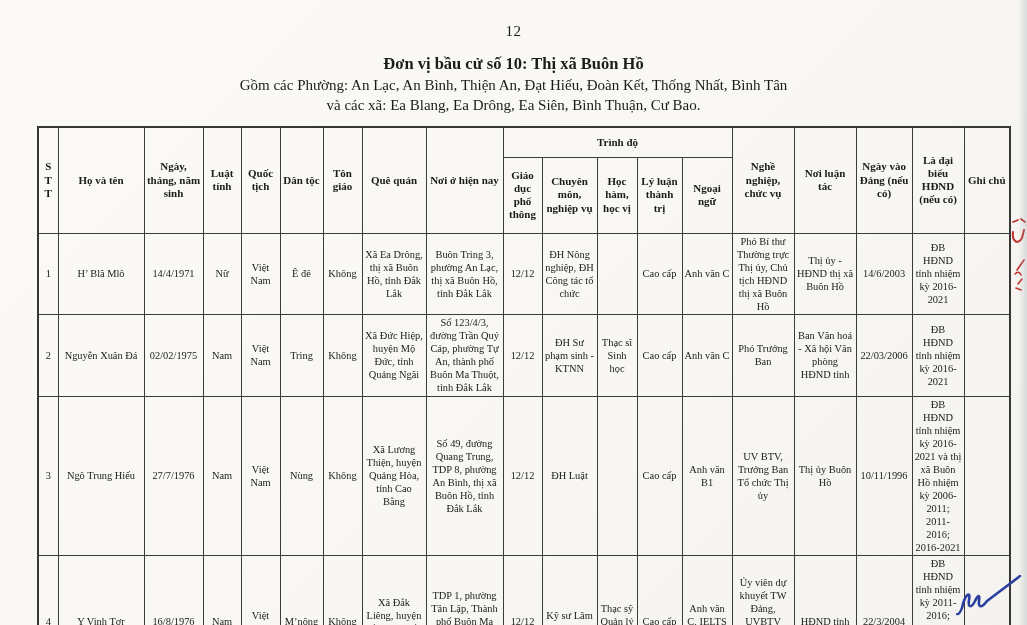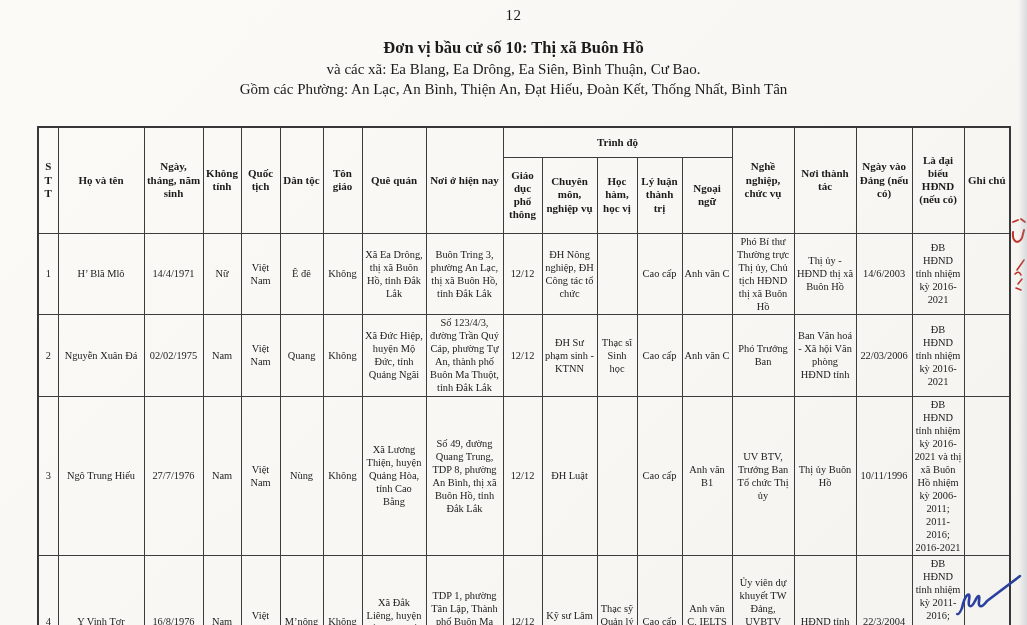--- a/index.html
+++ b/index.html
@@ -10,21 +10,21 @@
     background:#f7f6f3;
   }
   .page{
     position:relative;width:1027px;height:625px;overflow:hidden;
     background:linear-gradient(135deg,#fbfaf7 0%,#f8f7f3 55%,#f4f3ef 100%);
   }
   .scan-edge{
     position:absolute;top:0;right:0;width:9px;height:625px;
     background:linear-gradient(to right,rgba(160,168,180,0),rgba(160,168,180,0.35));
   }
-  .page-number{ text-align:center;padding-top:7px;font-size:15px;letter-spacing:0.5px; }
+  .page-number{ text-align:center;padding-top:23px;font-size:15px;letter-spacing:0.5px; }
   .doc-title{ text-align:center;margin-top:14px;font-size:16.5px;font-weight:bold; }
   .doc-sub{ text-align:center;font-size:15px;margin-top:3px; }
   table.roster{
     position:absolute;left:37px;top:126px;width:972px;
     border-collapse:collapse;table-layout:fixed;
     border:2px solid #373737;
     background:transparent;
   }
   table.roster th,table.roster td{
     border:1px solid #3c3c3c;
@@ -42,22 +42,22 @@
   .margin-mark{ position:absolute;top:218px;right:0;width:18px;height:92px; }
   .signature{ position:absolute;left:948px;top:568px;width:78px;height:54px; }
 </style>
 </head>
 <body>
 
 <div class="page">
 
   <div class="page-number">12</div>
   <div class="doc-title">Đơn vị bầu cử số 10: Thị xã Buôn Hồ</div>
+  <div class="doc-sub">Gồm các Phường: An Lạc, An Bình, Thiện An, Đạt Hiếu, Đoàn Kết, Thống Nhất, Bình Tân</div>
   <div class="doc-sub">và các xã: Ea Blang, Ea Drông, Ea Siên, Bình Thuận, Cư Bao.</div>
-  <div class="doc-sub">Gồm các Phường: An Lạc, An Bình, Thiện An, Đạt Hiếu, Đoàn Kết, Thống Nhất, Bình Tân</div>
 
   <table class="roster">
     <colgroup>
       <col style="width:20px">
         <col style="width:86px">
         <col style="width:59px">
         <col style="width:38px">
       <col style="width:39px">
         <col style="width:43px">
         <col style="width:39px">
@@ -74,29 +74,29 @@
         <col style="width:52px">
         <col style="width:46px">
     </colgroup>
     <thead>
       <tr class="hrow1">
         <th rowspan="2" class="stt-head">S
 T
 T</th>
         <th rowspan="2">Họ và tên</th>
         <th rowspan="2">Ngày, tháng, năm sinh</th>
-        <th rowspan="2">Không tính</th>
+        <th rowspan="2">Luật tính</th>
         <th rowspan="2">Quốc tịch</th>
         <th rowspan="2">Dân tộc</th>
         <th rowspan="2">Tôn giáo</th>
         <th rowspan="2">Quê quán</th>
         <th rowspan="2">Nơi ở hiện nay</th>
         <th colspan="5">Trình độ</th>
         <th rowspan="2">Nghề nghiệp, chức vụ</th>
-        <th rowspan="2">Nơi thành tác</th>
+        <th rowspan="2">Nơi luận tác</th>
         <th rowspan="2">Ngày vào Đảng (nếu có)</th>
         <th rowspan="2">Là đại biểu HĐND (nếu có)</th>
         <th rowspan="2">Ghi chú</th>
       </tr>
       <tr class="hrow2">
         <th>Giáo dục phổ thông</th>
         <th>Chuyên môn, nghiệp vụ</th>
         <th>Học hàm, học vị</th>
         <th>Lý luận thành trị</th>
         <th>Ngoại ngữ</th>
@@ -123,21 +123,21 @@
         <td>14/6/2003</td>
         <td>ĐB HĐND tỉnh nhiệm kỳ 2016-2021</td>
         <td></td>
       </tr>
       <tr class="r2">
         <td class="stt">2</td>
         <td class="name">Nguyễn Xuân Đá</td>
         <td>02/02/1975</td>
         <td>Nam</td>
         <td>Việt Nam</td>
-        <td>Quang</td>
+        <td>Tring</td>
         <td>Không</td>
         <td>Xã Đức Hiệp, huyện Mộ Đức, tỉnh Quảng Ngãi</td>
         <td>Số 123/4/3, đường Trần Quý Cáp, phường Tự An, thành phố Buôn Ma Thuột, tỉnh Đắk Lắk</td>
         <td>12/12</td>
         <td>ĐH Sư phạm sinh - KTNN</td>
         <td>Thạc sĩ Sinh học</td>
         <td>Cao cấp</td>
         <td>Anh văn C</td>
         <td>Phó Trưởng Ban</td>
         <td>Ban Văn hoá - Xã hội Văn phòng HĐND tỉnh</td>

